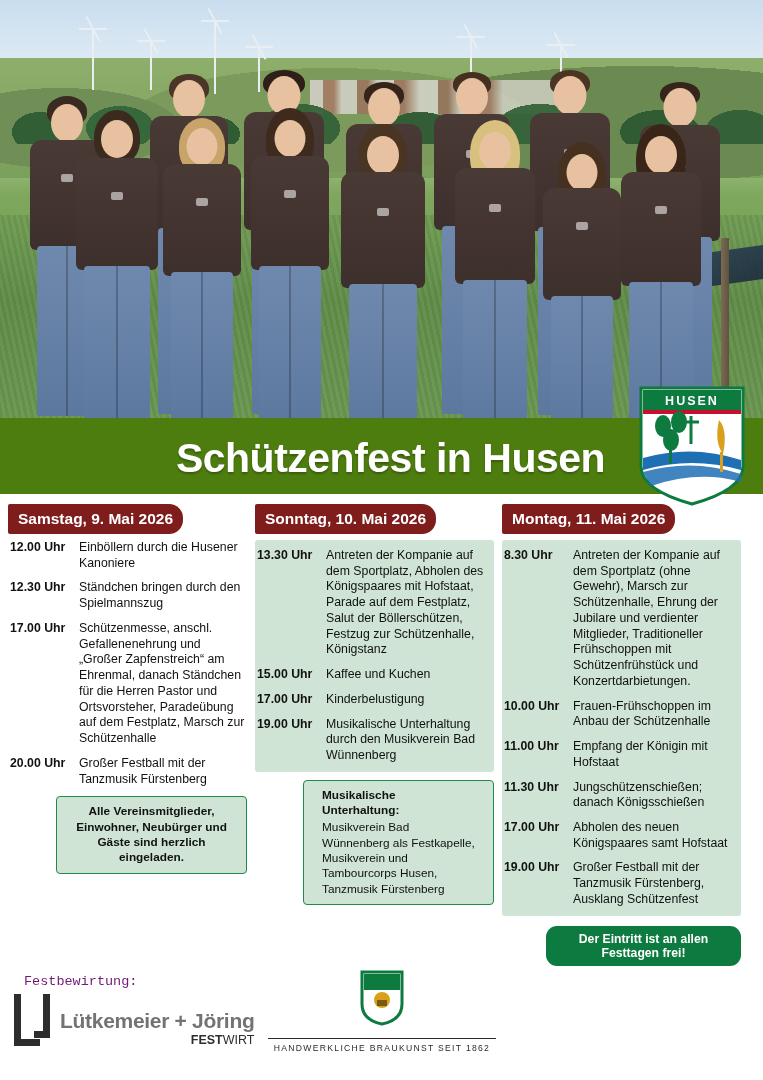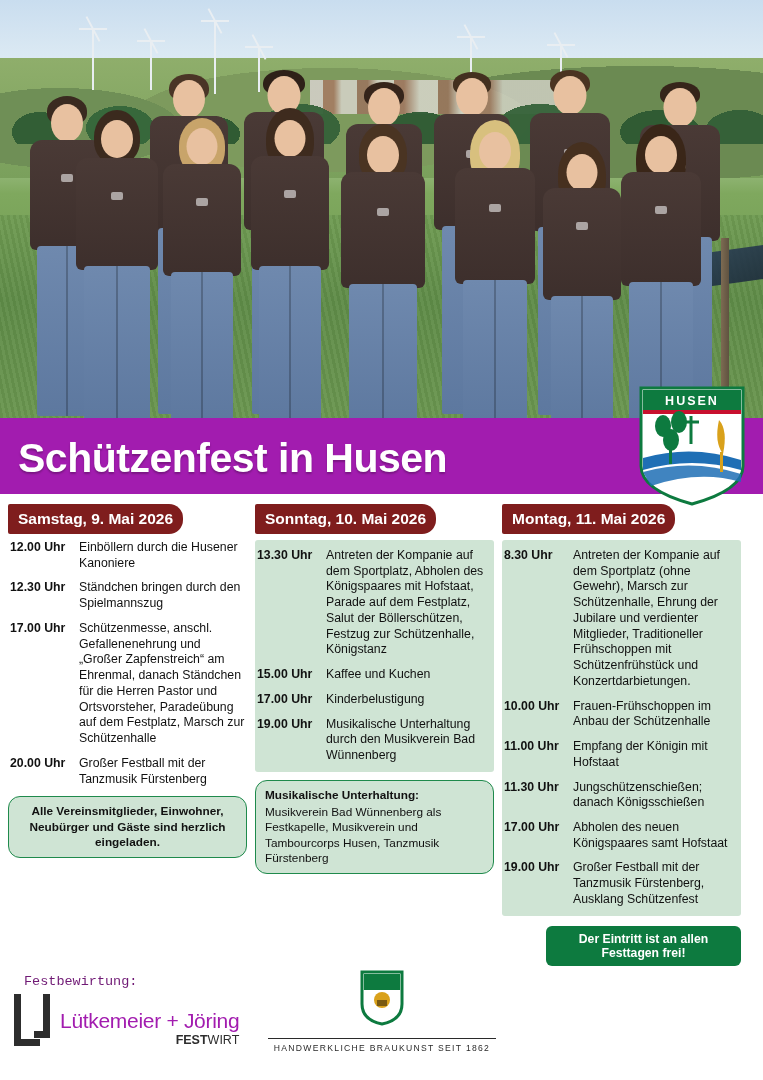--- a/index.html
+++ b/index.html
@@ -100,22 +100,22 @@
     background:rgba(0,0,0,.22); transform:translateX(-50%);
   }
   .logo-dot {
     position:absolute; left:50%; transform:translateX(-50%);
     width:12px; height:8px; background:rgba(255,255,255,.55); border-radius:2px;
   }
 
   
   .title-band {
     position:absolute; left:0; top:418px; width:763px; height:80px;
-    background:#a21caf;
-    display:flex; align-items:center;
+    background:#4d7c0f;
+    display:flex; align-items:center;justify-content:center;
   }
   .title-text {
     color:#ffffff; font-size:41px; font-weight:bold; letter-spacing:-.5px;
     padding-left:18px; text-shadow:0 2px 2px rgba(0,0,0,.25);
     white-space:nowrap;
   }
   .crest {
     position:absolute; right:18px; top:386px; width:106px; height:120px;
     z-index:5;
   }
@@ -131,45 +131,45 @@
     background:#7f1d1d; color:#fff; font-weight:bold; font-size:15.5px;
     padding:6px 10px 6px 10px; border-radius:2px 14px 14px 2px; display:inline-block;
     margin-bottom:6px;
   }
   .panel { background:#cfe4d4; border-radius:3px; padding:8px 2px; }
   .panel.plain { background:transparent; padding:0 2px; }
   .evt { display:flex; gap:7px; margin-bottom:9px; font-size:12.3px; color:#111; line-height:1.28; }
   .evt .t { font-weight:bold; white-space:nowrap; min-width:62px; }
   .evt .d { flex:1; }
   .note {
-    margin-top:8px; background:#cfe4d4; border:1.5px solid #1f8a4c; border-radius:12px;
-    padding:7px 9px; font-size:11.8px; line-height:1.3; color:#111;
+    margin-top:8px; background:#cfe4d4; border:1.5px solid #1f8a4c; border-radius:4px;
+    padding:7px 18px; font-size:11.8px; line-height:1.3; color:#111;margin-left:48px;
   }
   .note.bold { font-weight:bold; text-align:center; }
   .note .nh { font-weight:bold; display:block; margin-bottom:2px; }
   .freebanner {
     margin-top:10px; background:#0d7a3f; color:#fff; font-weight:bold;
-    font-size:12.2px; text-align:center; padding:6px 6px; border-radius:6px;margin-left:44px;
+    font-size:12.2px; text-align:center; padding:6px 6px; border-radius:11px;margin-left:44px;
   }
 
   
   .footer {
     position:absolute; left:0; bottom:0; width:763px; height:112px; background:#fff;
   }
   .fest-label { position:absolute; left:24px; top:6px; font-size:13.5px; color:#701a75;font-family:Liberation Mono, monospace; }
   .lj { position:absolute; left:12px; top:26px; display:flex; align-items:flex-end; gap:8px; }
   .lj-mark {
     width:40px; height:52px; position:relative;
   }
   .lj-mark .lbar { position:absolute; left:2px; top:0; width:7px; height:52px; background:#2d2d2d; }
   .lj-mark .lfoot { position:absolute; left:2px; bottom:0; width:26px; height:7px; background:#2d2d2d; }
   .lj-mark .jbar { position:absolute; right:2px; top:0; width:7px; height:44px; background:#2d2d2d; }
   .lj-mark .jhook { position:absolute; right:2px; bottom:8px; width:16px; height:7px; background:#2d2d2d; }
   .lj-text { line-height:1; }
-  .lj-text .l1 { font-size:21px; font-weight:normal; color:#a21caf; letter-spacing:-.3px; }
+  .lj-text .l1 { font-size:21px; font-weight:bold; color:#737373; letter-spacing:-.3px; }
   .lj-text .l2 { font-size:12.5px; text-align:right; color:#2d2d2d; margin-top:3px; }
   .lj-text .l2 b { font-weight:bold; }
 
   .west { position:absolute; left:262px; top:2px; width:240px; text-align:center; }
   .west-shield {
     width:44px; height:56px; margin:0 auto 4px auto; position:relative;
   }
   .west-name { font-family:"Liberation Serif", serif; font-size:34px; font-weight:bold; color:#2a2a2a; letter-spacing:-.5px; line-height:1; }
   .west-sub { font-size:8.6px; letter-spacing:1.3px; color:#2a2a2a; margin-top:4px; }
   .west-rule { height:1px; background:#2a2a2a; margin:4px 6px 4px 6px; }

